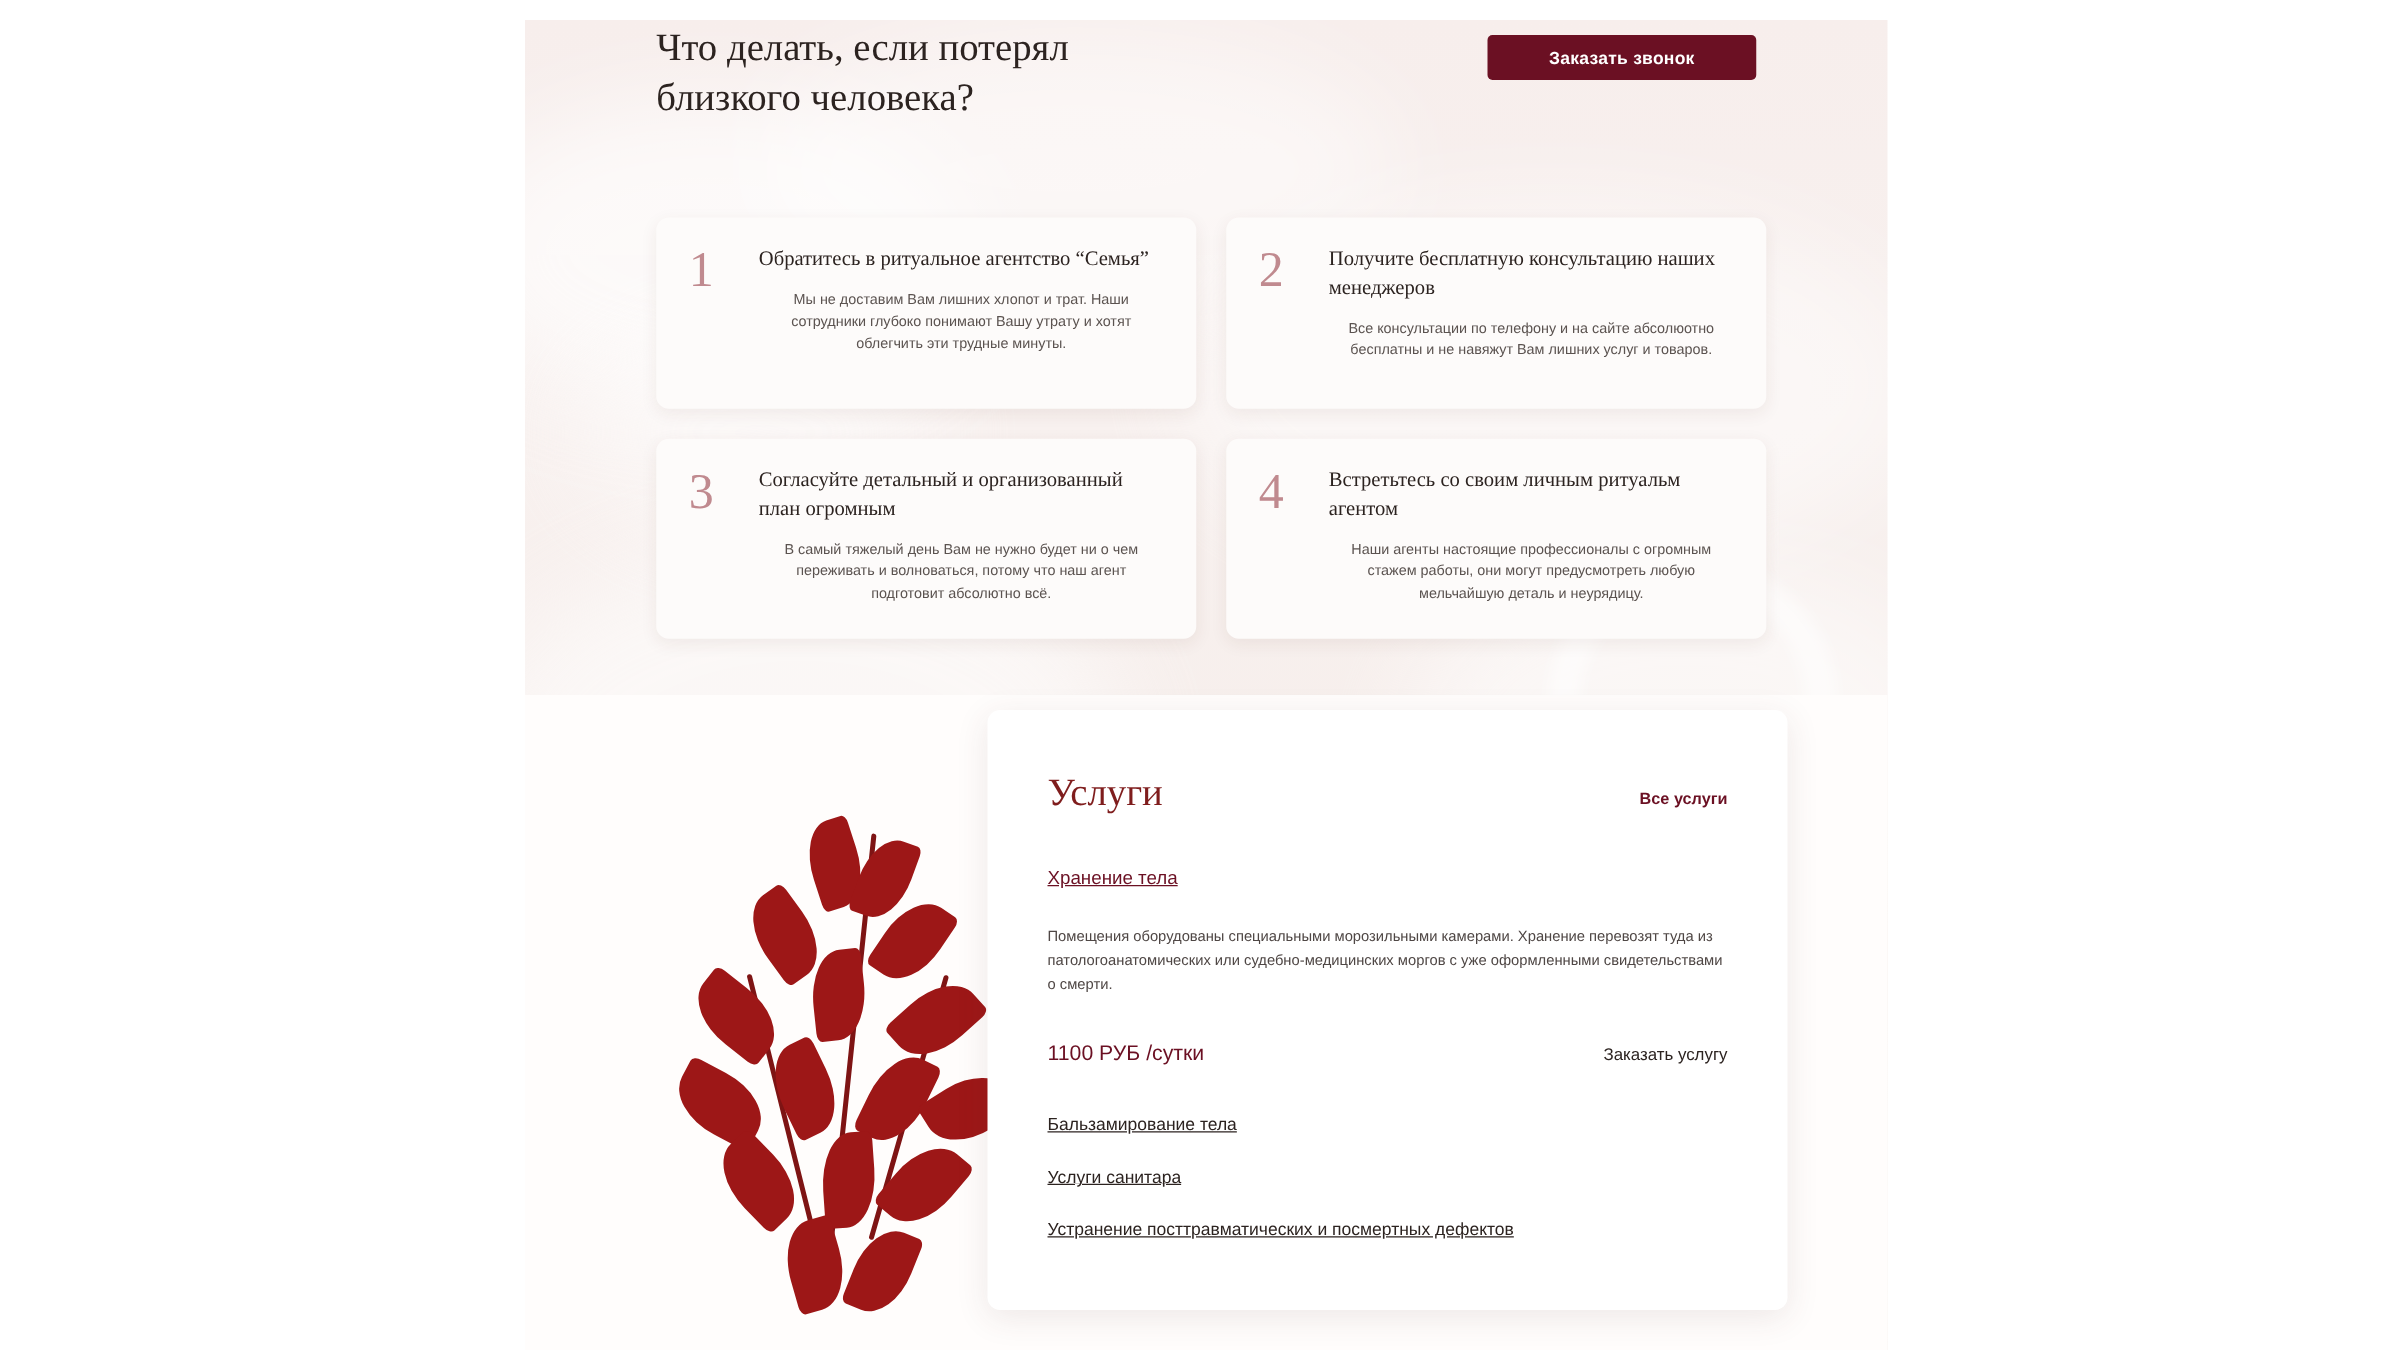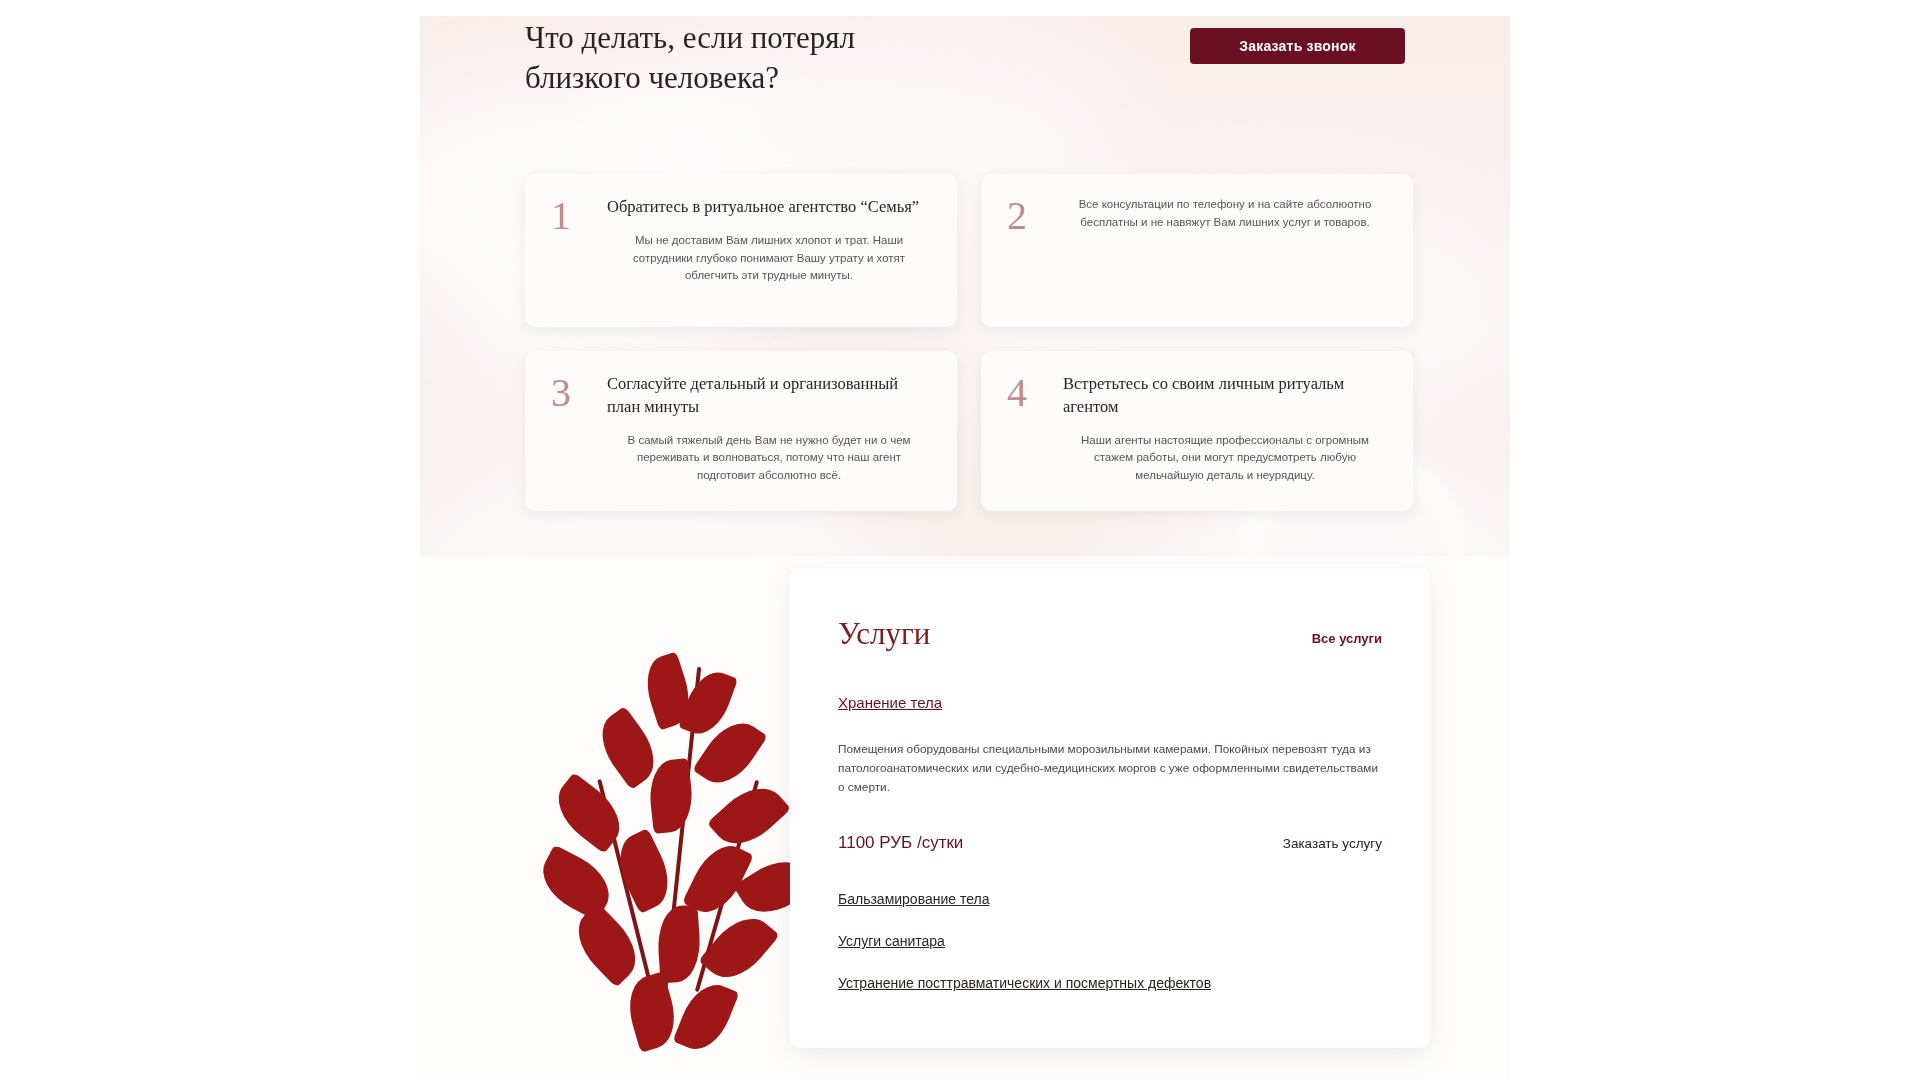--- a/index.html
+++ b/index.html
@@ -280,28 +280,29 @@
         <div class="step-num">1</div>
         <div class="step-body">
           <p class="step-title">Обратитесь в ритуальное агентство “Семья”</p>
           <p class="step-text">Мы не доставим Вам лишних хлопот и трат. Наши сотрудники глубоко понимают Вашу утрату и хотят облегчить эти трудные минуты.</p>
         </div>
       </div>
 
       <div class="step-card">
         <div class="step-num">2</div>
         <div class="step-body">
+          <p class="step-title">Получите бесплатную консультацию наших менеджеров</p>
           <p class="step-text">Все консультации по телефону и на сайте абсолюотно бесплатны и не навяжут Вам лишних услуг и товаров.</p>
         </div>
       </div>
 
       <div class="step-card">
         <div class="step-num">3</div>
         <div class="step-body">
-          <p class="step-title">Согласуйте детальный и организованный план минуты</p>
+          <p class="step-title">Согласуйте детальный и организованный план огромным</p>
           <p class="step-text">В самый тяжелый день Вам не нужно будет ни о чем переживать и волноваться, потому что наш агент подготовит абсолютно всё.</p>
         </div>
       </div>
 
       <div class="step-card">
         <div class="step-num">4</div>
         <div class="step-body">
           <p class="step-title">Встретьтесь со своим личным ритуальм агентом</p>
           <p class="step-text">Наши агенты настоящие профессионалы с огромным стажем работы, они могут предусмотреть любую мельчайшую деталь и неурядицу.</p>
         </div>
@@ -337,21 +338,21 @@
       </div>
 
       <div class="services-card">
         <div class="services-head">
           <h2 class="services-title">Услуги</h2>
           <a class="all-services">Все услуги</a>
         </div>
 
         <a class="service-open-title">Хранение тела</a>
 
-        <p class="service-desc">Помещения оборудованы специальными морозильными камерами. Покойных перевозят туда из патологоанатомических или судебно-медицинских моргов с уже оформленными свидетельствами о смерти.</p>
+        <p class="service-desc">Помещения оборудованы специальными морозильными камерами. Хранение перевозят туда из патологоанатомических или судебно-медицинских моргов с уже оформленными свидетельствами о смерти.</p>
 
         <div class="service-price-row">
           <span class="service-price">1100 РУБ /сутки</span>
           <a class="order-service">Заказать услугу</a>
         </div>
 
         <div class="service-list">
           <a class="service-item">Бальзамирование тела</a>
           <a class="service-item">Услуги санитара</a>
           <a class="service-item">Устранение посттравматических и посмертных дефектов</a>

